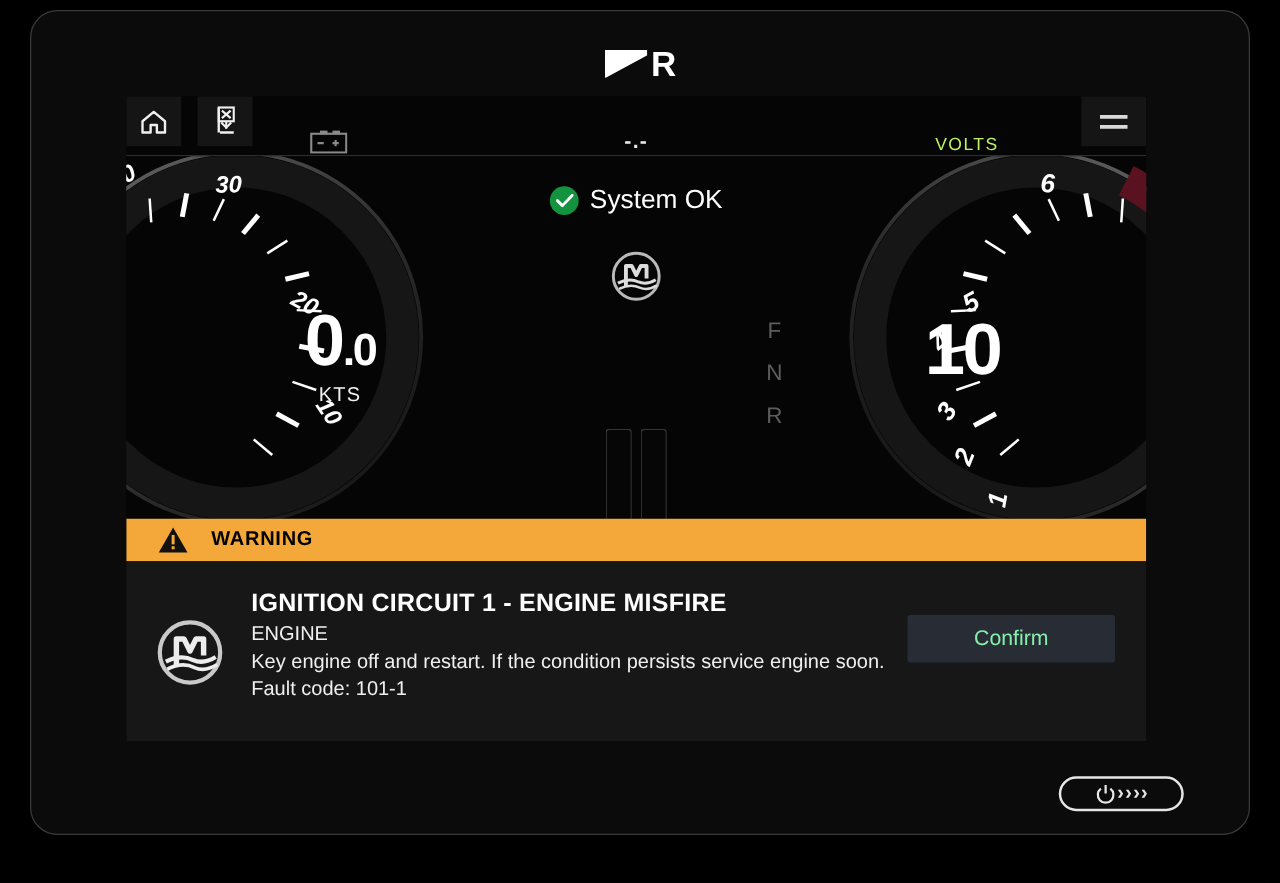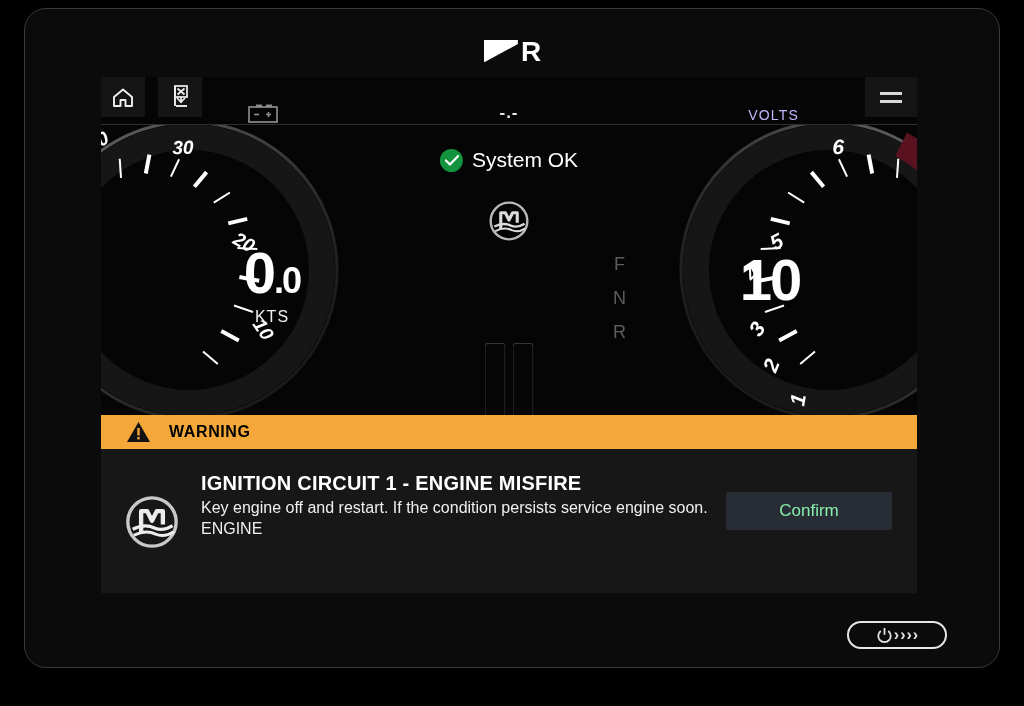--- a/index.html
+++ b/index.html
@@ -58,21 +58,21 @@
     width: 30px; height: 20px;
     display: flex; align-items: center; justify-content: center;
   }
   #topbar-center {
     position: absolute; top: 26px; left: 0; right: 0;
     text-align: center; color: #e8e8e8;
     font-size: 17px; letter-spacing: 1px; font-weight: 600;
   }
   #volts-label {
     position: absolute; top: 30px; right: 118px;
-    color: #c4b5fd; font-size: 14px; letter-spacing: 1.2px;
+    color: #bef264; font-size: 14px; letter-spacing: 1.2px;
     font-family: "Liberation Sans Narrow", "Liberation Sans", sans-serif;
   }
   #menu-btn {
     position: absolute; top: 0; right: 0; width: 52px; height: 40px;
     background: #151515; display: flex; flex-direction: column;
     align-items: center; justify-content: center; gap: 5px;
   }
   #menu-btn span { display: block; width: 22px; height: 3px; background: #d9d9d9; }
 
   
@@ -357,22 +357,23 @@
         <svg width="58" height="58" viewBox="0 0 48 48">
           <circle cx="24" cy="24" r="20" fill="none" stroke="#c9c9c9" stroke-width="2.8"></circle>
           <path d="M15 33 L15 15 L20 15 L24 23 L28 15 L33 15 L33 26" fill="none" stroke="#ededed" stroke-width="3.6" stroke-linejoin="round"></path>
           <path d="M8 30 Q18 25 26 29 Q33 32 41 27" fill="none" stroke="#ededed" stroke-width="2.8"></path>
           <path d="M9 35 Q19 30 27 34 Q34 37 42 32" fill="none" stroke="#ededed" stroke-width="2.4"></path>
         </svg>
       </div>
 
       <div id="fault-text">
         <div id="fault-title">IGNITION CIRCUIT 1 - ENGINE MISFIRE</div>
+        <div id="fault-source">ENGINE</div>
         <div id="fault-advice">Key engine off and restart. If the condition persists service engine soon.</div>
-        <div id="fault-source">ENGINE</div>
+        <div id="fault-code">Fault code: 101-1</div>
       </div>
 
       <button id="confirm-button">Confirm</button>
     </div>
 
   </div>
 
   <div id="power-strip">
     <svg width="17" height="17" viewBox="0 0 18 18">
       <path d="M5 4.2 A 6.6 6.6 0 1 0 13 4.2" fill="none" stroke="#e6e6e6" stroke-width="1.9"></path>

